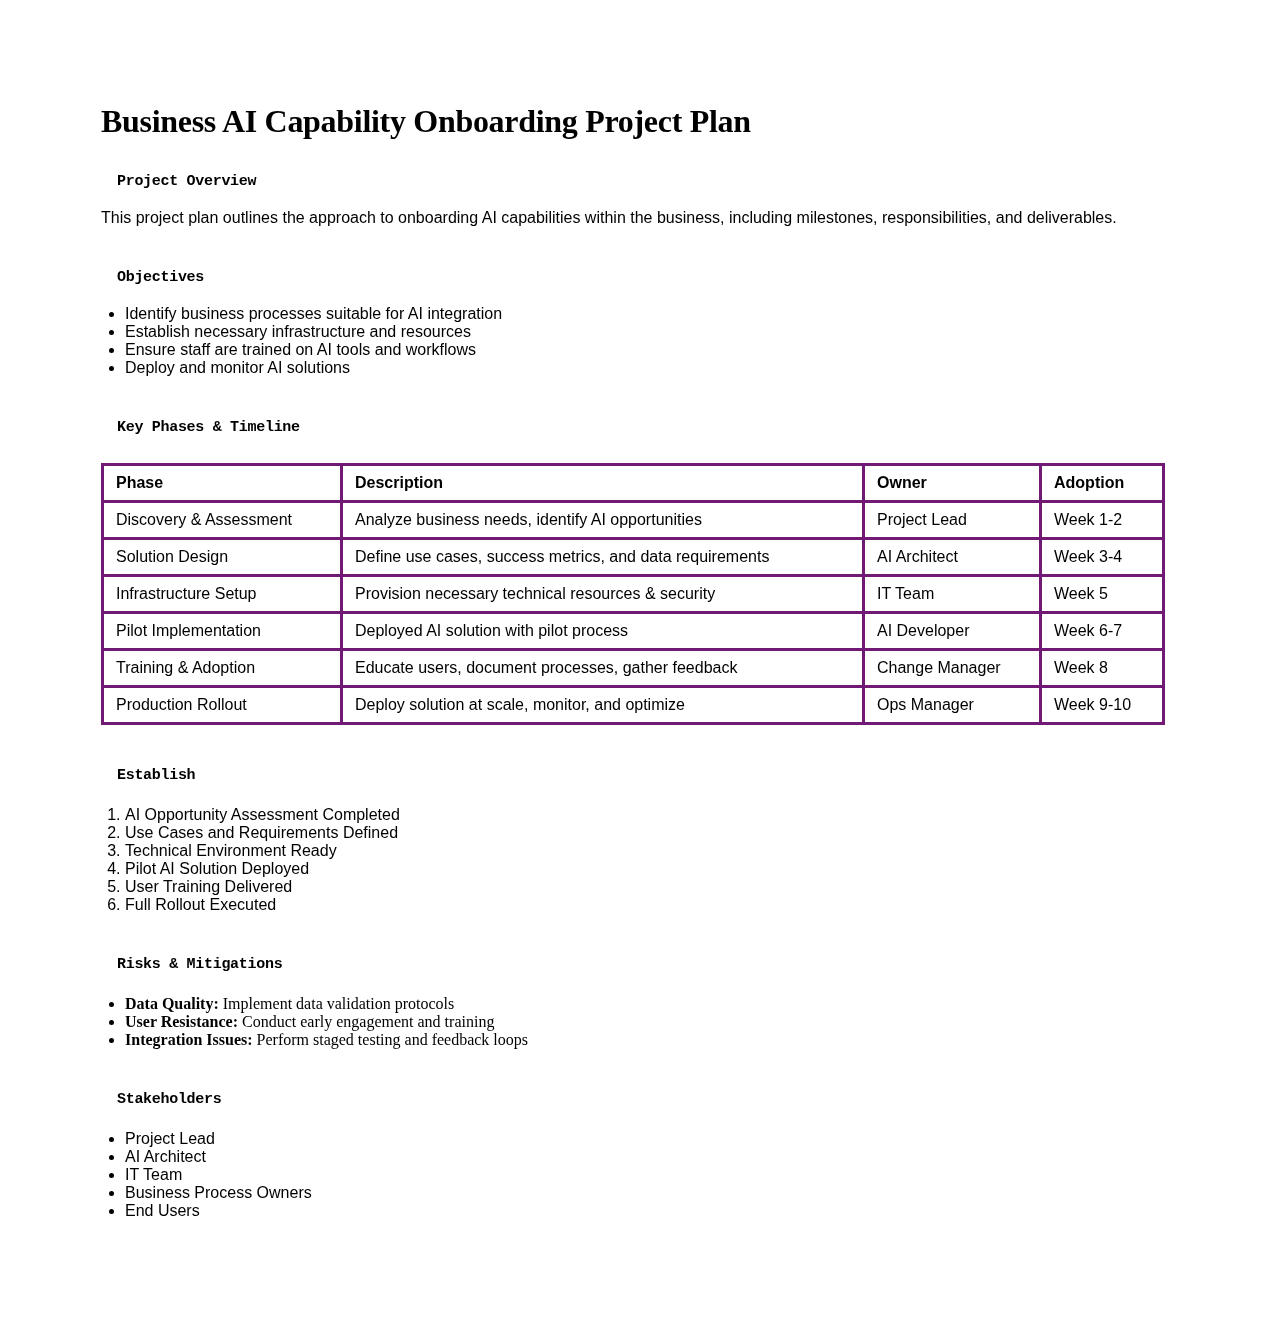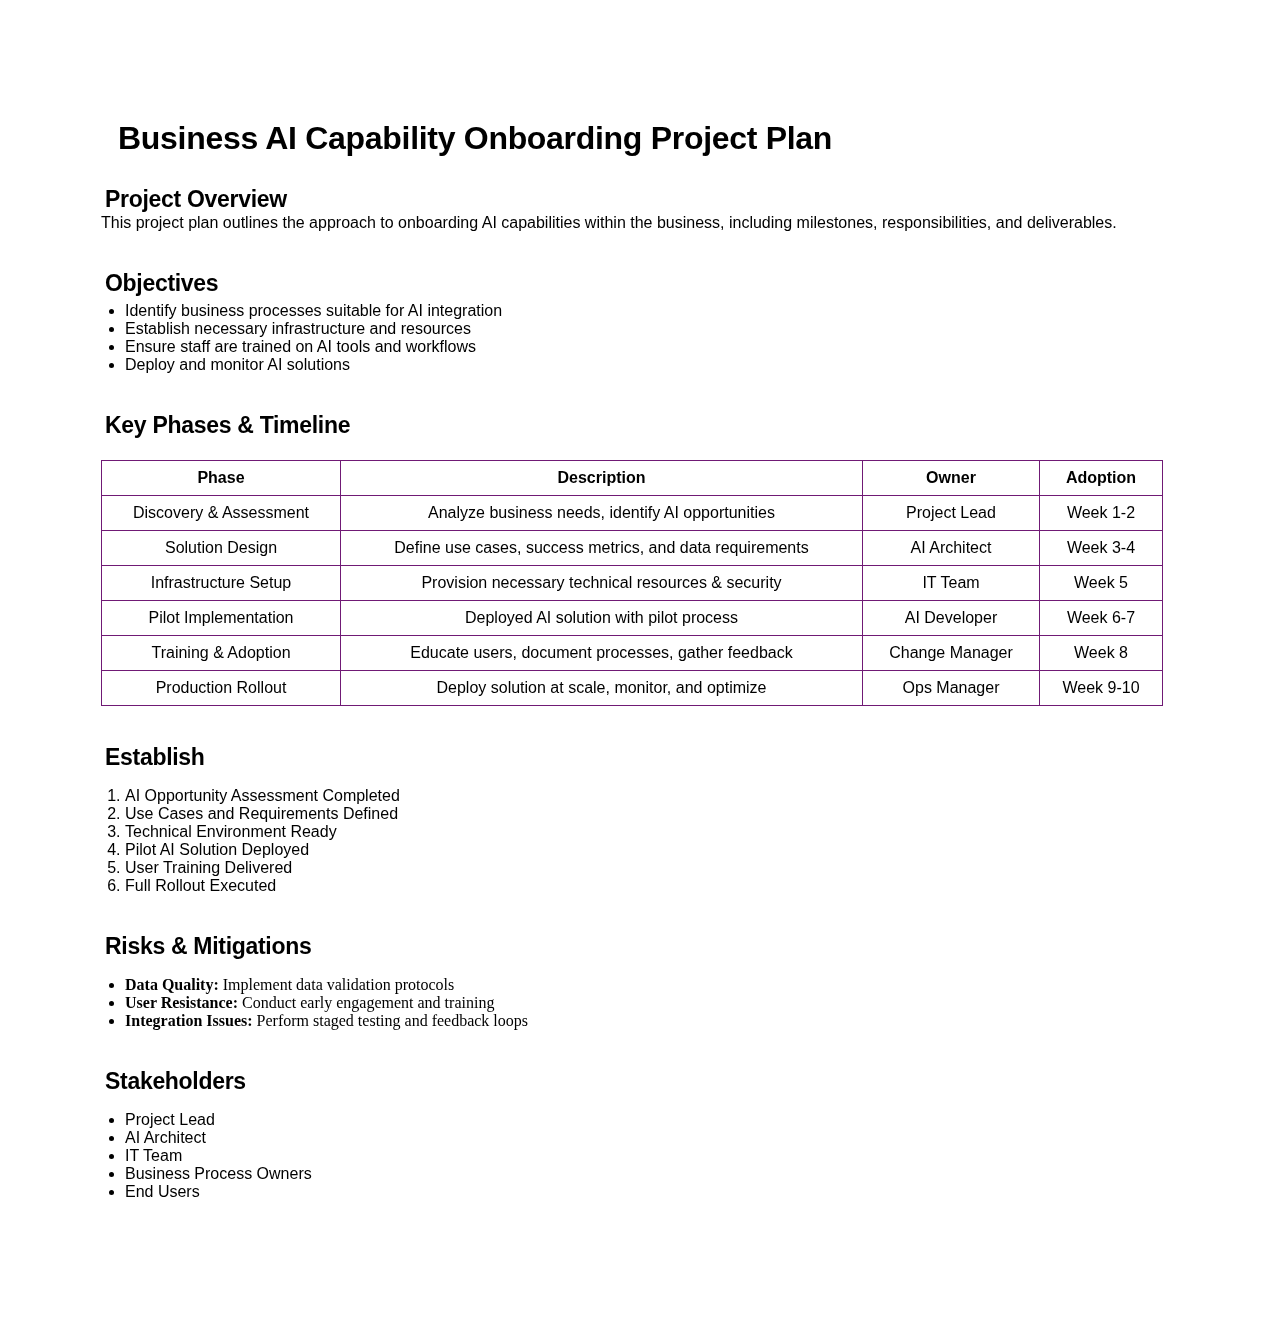--- a/index.html
+++ b/index.html
@@ -10,31 +10,33 @@
     color: #000000;
     font-size: 16px;
   }
   .page {
     position: relative;
     padding: 0 101px 0 101px;
   }
   h1 {
     font-size: 32px;
     font-weight: bold;
-    margin: 17px;
+    margin: 0;
     padding-top: 103px;
     line-height: 37px;
     letter-spacing: -0.3px;
+    font-family: Liberation Serif, serif;
   }
   h3 {
-    font-size: 23px;
+    font-size: 15px;
     font-weight: bold;
-    margin: 4px;
+    margin: 16px;
     line-height: 22px;
     letter-spacing: -0.3px;
+    font-family: Liberation Mono, monospace;
   }
   p {
     margin: 0;
     line-height: 18px;
   }
   ul, ol {
     margin: 0;
     padding-left: 24px;
     line-height: 18px;
   }
@@ -45,22 +47,22 @@
   #objectives-heading { margin-top: 40px; }
   #objectives-list { margin-top: 8px; }
   #phases-heading { margin-top: 40px; }
   table {
     margin-top: 24px;
     width: 1061px;
     border-collapse: collapse;
     table-layout: fixed;
   }
   th, td {
-    border: 1px solid #701a75;
-    text-align: center;
+    border: 3px solid #701a75;
+    text-align: left;
     padding: 0 12px;
     height: 34px;
     font-size: 16px;
     line-height: 18px;
   }
   th { font-weight: bold; }
   col.c1 { width: 239px; }
   col.c2 { width: 522px; }
   col.c3 { width: 177px; }
   col.c4 { width: 123px; }

